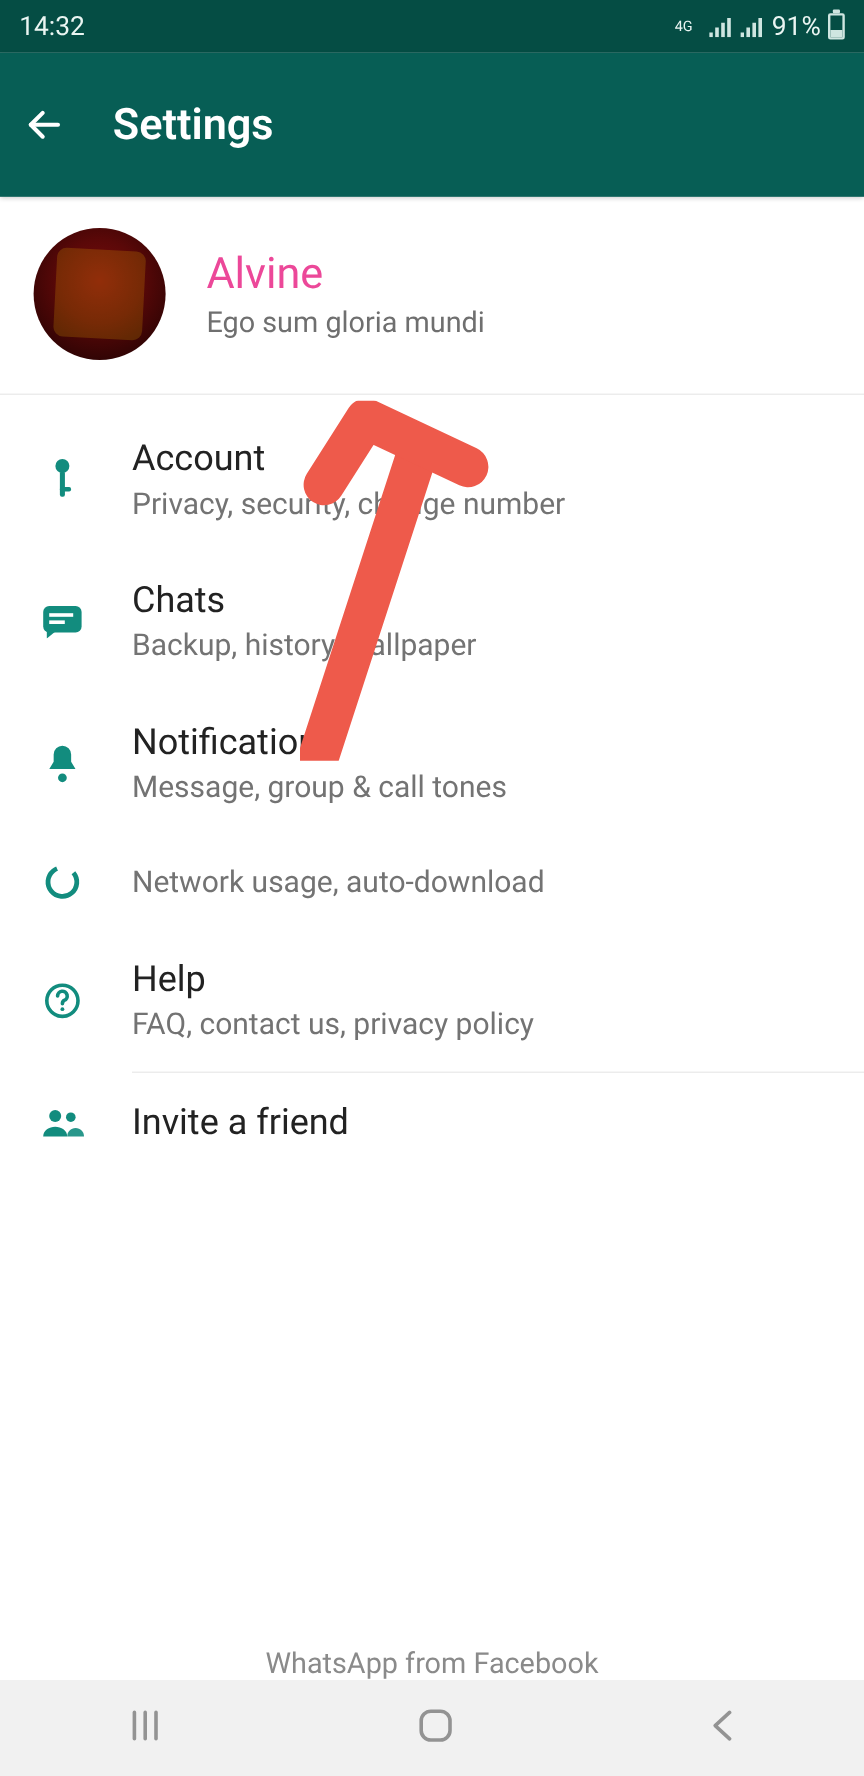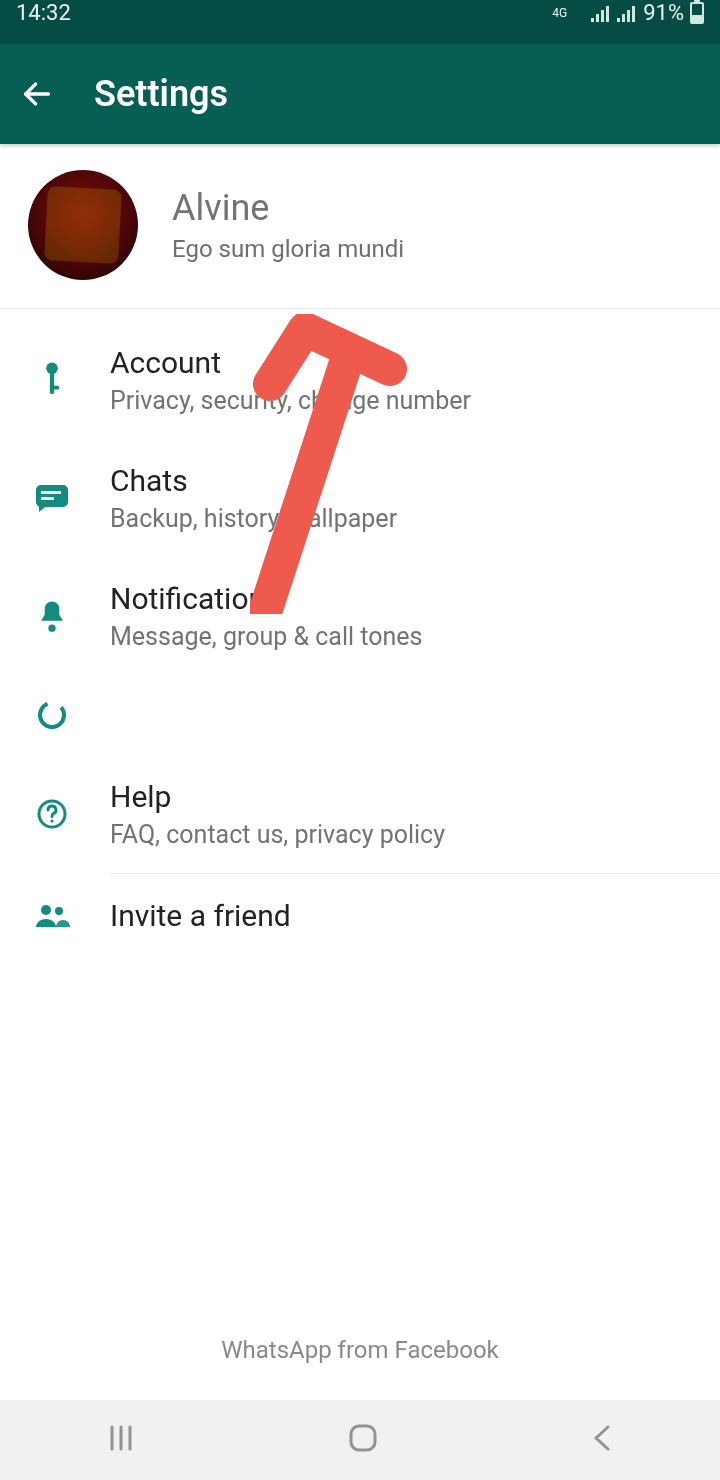--- a/index.html
+++ b/index.html
@@ -1,30 +1,30 @@
 <!DOCTYPE html>
 <html><head>
   <meta charset="utf-8">
   <style>
     * { margin: 0; padding: 0; box-sizing: border-box; }
     html, body { width: 720px; height: 1480px; font-family: -apple-system, Roboto, "Segoe UI", sans-serif; background: #fff; overflow: hidden; }
-    .status-bar { height: 44px; background: #054d44; color: #eaf5f2; display: flex; align-items: flex-start; justify-content: space-between; padding: 0 16px; font-size: 22px; }
+    .status-bar { height: 44px; background: #054d44; color: #eaf5f2; display: flex; align-items: center; justify-content: space-between; padding: 0 16px; font-size: 22px; }
     .status-right { display: flex; align-items: center; gap: 6px; }
-    .sig-4g { font-size: 12px; line-height: 1; text-align: center; margin-right: 18px; }
+    .sig-4g { font-size: 12px; line-height: 1; text-align: center; margin-right: 8px; }
     .battery { display: inline-flex; align-items: center; }
     .batt-body { width: 14px; height: 22px; border: 2px solid #cfe6e1; border-radius: 2px; position: relative; display: flex; align-items: flex-end; }
     .batt-fill { width: 100%; height: 36%; background: #cfe6e1; }
     .batt-cap { width: 6px; height: 3px; background: #cfe6e1; position: absolute; top: -5px; left: 2px; border-radius: 1px; }
-    .app-bar { height: 100px; background: #075e55; color: #fff; display: flex; align-items: center; padding: 0 20px; gap: 40px; box-shadow: 0 2px 4px rgba(0,0,0,.2); }
+    .app-bar { height: 120px; background: #075e55; color: #fff; display: flex; align-items: center; padding: 0 20px; gap: 40px; box-shadow: 0 2px 4px rgba(0,0,0,.2); }
     .app-bar .title { font-size: 36px; font-weight: 600; }
     .back-arrow svg { display: block; }
     .profile-row { display: flex; align-items: center; gap: 34px; padding: 26px 28px 28px; border-bottom: 1px solid #e8e8e8; }
     .avatar { width: 110px; height: 110px; border-radius: 50%; background: radial-gradient(circle at 50% 40%, #7a0c0c 0%, #5a0808 40%, #2e0404 80%); position: relative; overflow: hidden; flex-shrink: 0; }
     .avatar::after { content: ""; position: absolute; inset: 18px; background: rgba(255,200,0,.18); border-radius: 8px; transform: rotate(3deg); }
-    .profile-text .name { font-size: 36px; color: #737373; font-weight: 400; margin-bottom: 6px; }
+    .profile-text .name { font-size: 36px; color: #ec4899; font-weight: 400; margin-bottom: 6px; }
     .profile-text .status { font-size: 24px; color: #6f6f6f; }
     .list { padding: 12px 0 0 0; }
     .item { display: flex; align-items: center; padding: 24px 28px; gap: 34px; }
     .icon-slot { width: 48px; display: flex; justify-content: center; color: #128c7e; }
     .icon-slot svg { display: block; }
     .text-col .item-title { font-size: 30px; color: #222; margin-bottom: 6px; }
     .text-col .item-sub { font-size: 25px; color: #737373; }
     .single .item-title { margin-bottom: 0; }
     .divider { height: 1px; background: #e8e8e8; margin-left: 110px; }
     .footer-text { text-align: center; color: #8a8a8a; font-size: 24px; padding: 36px 0 20px; }
@@ -121,20 +121,21 @@
       </div>
     </div>
 
     <div class="item">
       <div class="icon-slot">
         <svg width="32" height="32" viewBox="0 0 32 32" fill="none" stroke="#128c7e" stroke-width="4">
             <circle cx="16" cy="16" r="12" stroke-dasharray="60 16" transform="rotate(-40 16 16)"></circle>
           </svg>
       </div>
       <div class="text-col">
+        <div class="item-sub">Network usage, auto-download</div>
       </div>
     </div>
 
     <div class="item">
       <div class="icon-slot">
         <svg width="32" height="32" viewBox="0 0 32 32" fill="none" stroke="#128c7e" stroke-width="3">
             <circle cx="16" cy="16" r="13"></circle>
             <path d="M12 12a4 4 0 1 1 5.5 3.7c-1.2.6-1.5 1.3-1.5 2.8" stroke-linecap="round"></path>
             <circle cx="16" cy="23" r="1.6" fill="#128c7e" stroke="none"></circle>
           </svg>
@@ -156,21 +157,21 @@
             <path d="M22 24c0-4 3-7 7-7s7 3 7 7z" opacity=".9"></path>
           </svg>
       </div>
       <div class="text-col">
         <div class="item-title">Invite a friend</div>
       </div>
     </div>
 
   </div>
 
-  <div class="footer-text" style="position:absolute; bottom:16px; left:0; right:0;">WhatsApp from Facebook</div>
+  <div class="footer-text" style="position:absolute; bottom:0; left:0; right:0;">WhatsApp from Facebook</div>
 
   <svg class="annotation-arrow" width="200" height="300" viewBox="0 0 200 300">
     <path d="M55 320 L 55 30" stroke="#ee5a4b" stroke-width="34" stroke-linecap="round" fill="none" transform="rotate(18 55 175)"></path>
     <path d="M20 70 L55 15 L140 55" stroke="#ee5a4b" stroke-width="34" stroke-linecap="round" stroke-linejoin="round" fill="none"></path>
   </svg>
 
 </div>
 
 <div class="nav-bar">
   <span>

